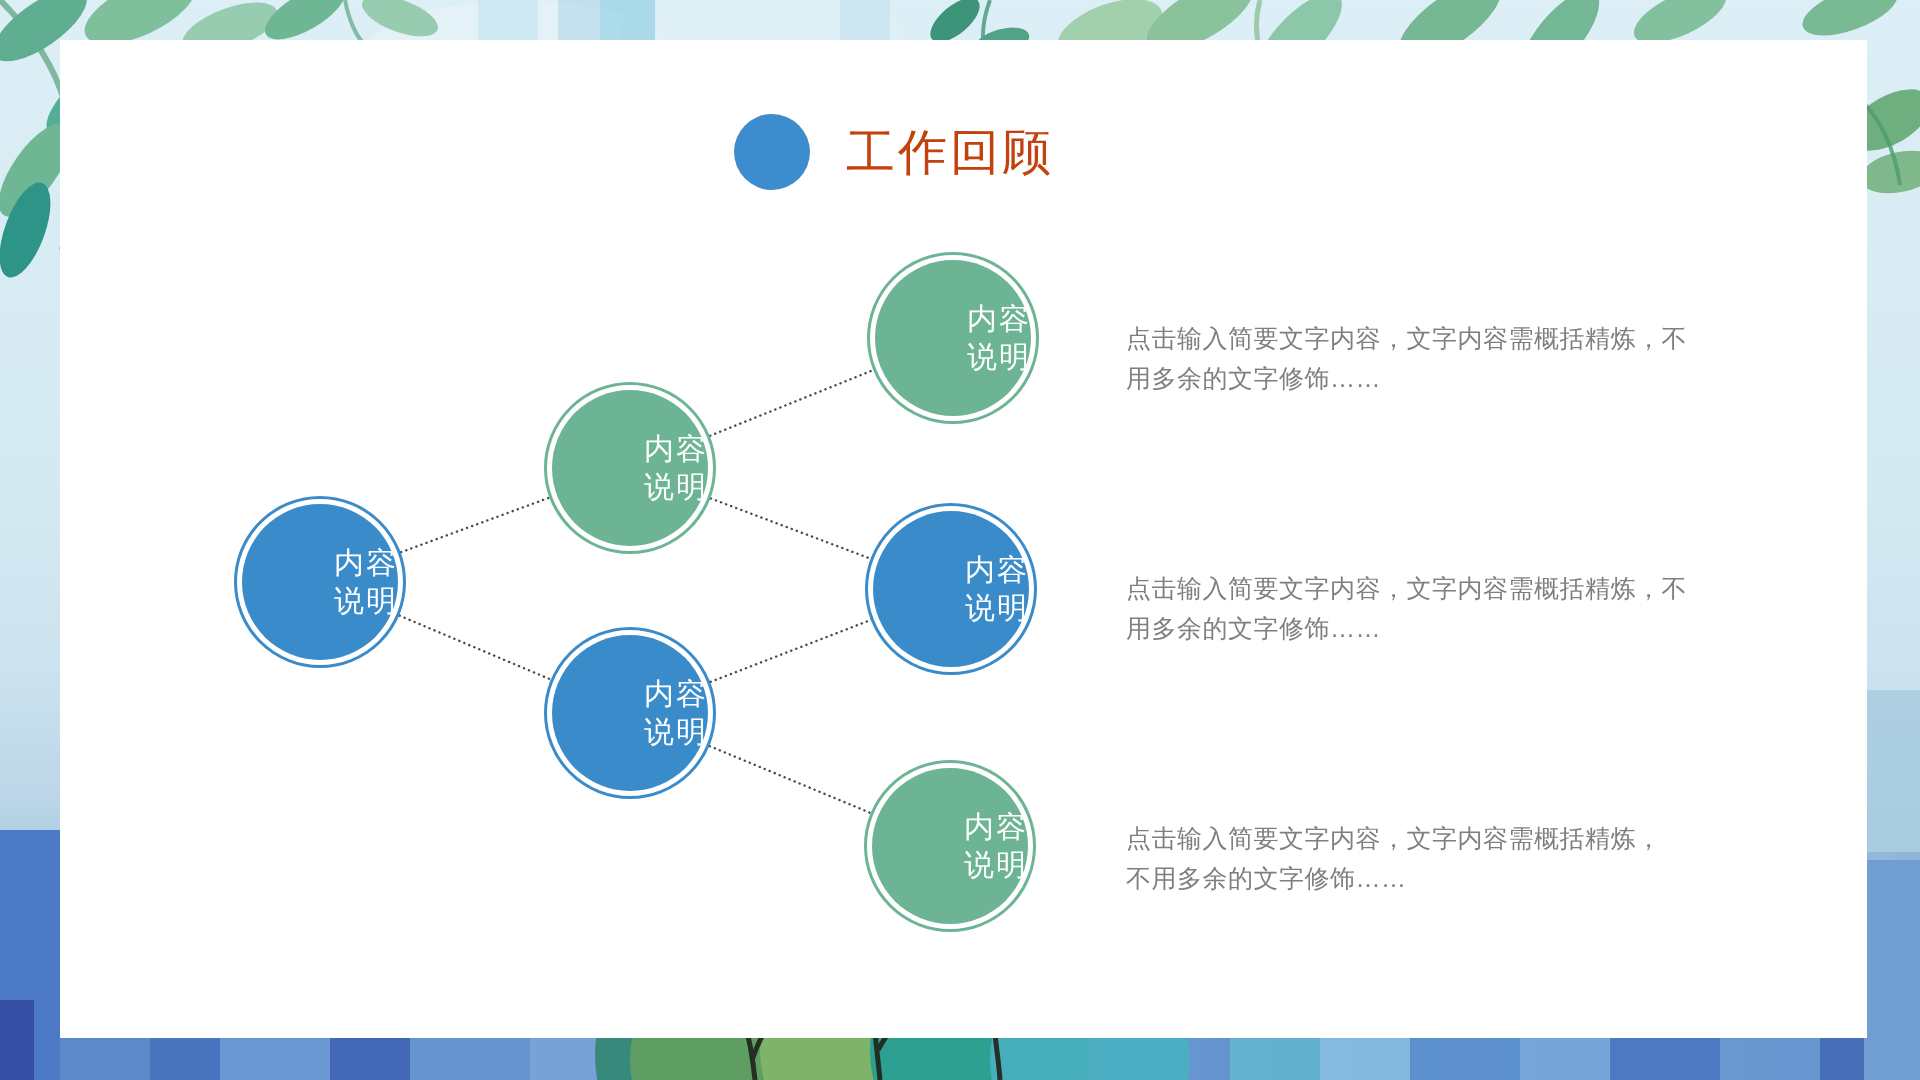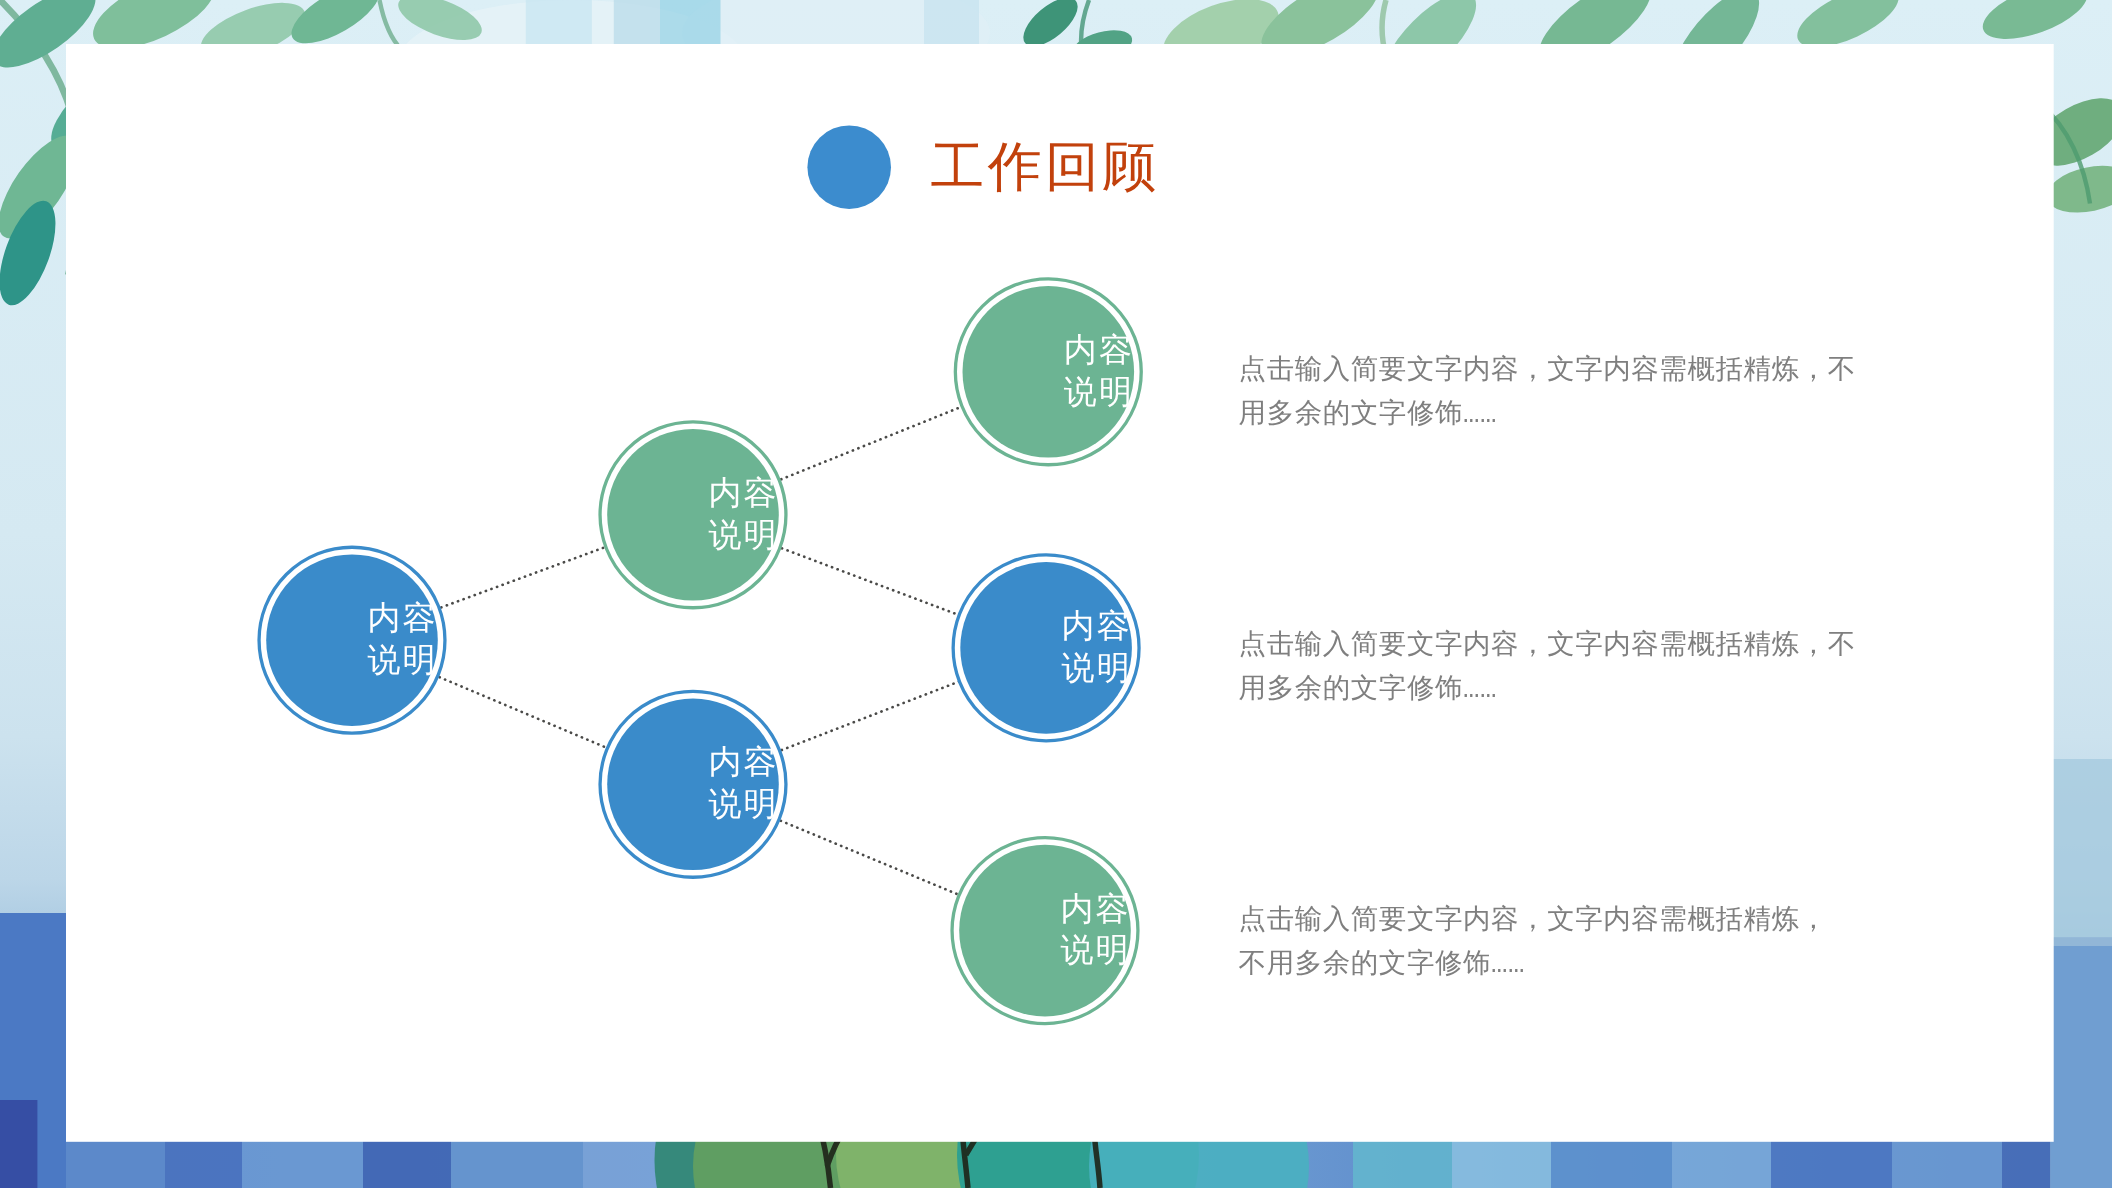--- a/index.html
+++ b/index.html
@@ -39,21 +39,21 @@
   .node.green{border-color:#6CB493;}
   .node.green .node-fill{background:#6CB493;}
   .n1{left:234px;top:496px;}
   .n2{left:544px;top:382px;}
   .n3{left:544px;top:627px;}
   .n4{left:867px;top:252px;}
   .n5{left:865px;top:503px;}
   .n6{left:864px;top:760px;}
   .desc{
     position:absolute;left:1126px;width:590px;z-index:3;
-    font-size:25px;line-height:40px;color:#7F7F7F;letter-spacing:0.5px;font-family:Liberation Mono, monospace;
+    font-size:25px;line-height:40px;color:#7F7F7F;letter-spacing:0.5px;
   }
   .d1{top:318px;}
   .d2{top:568px;}
   .d3{top:818px;}
 </style>
 </head>
 <body>
 
 <div class="stage">
 

